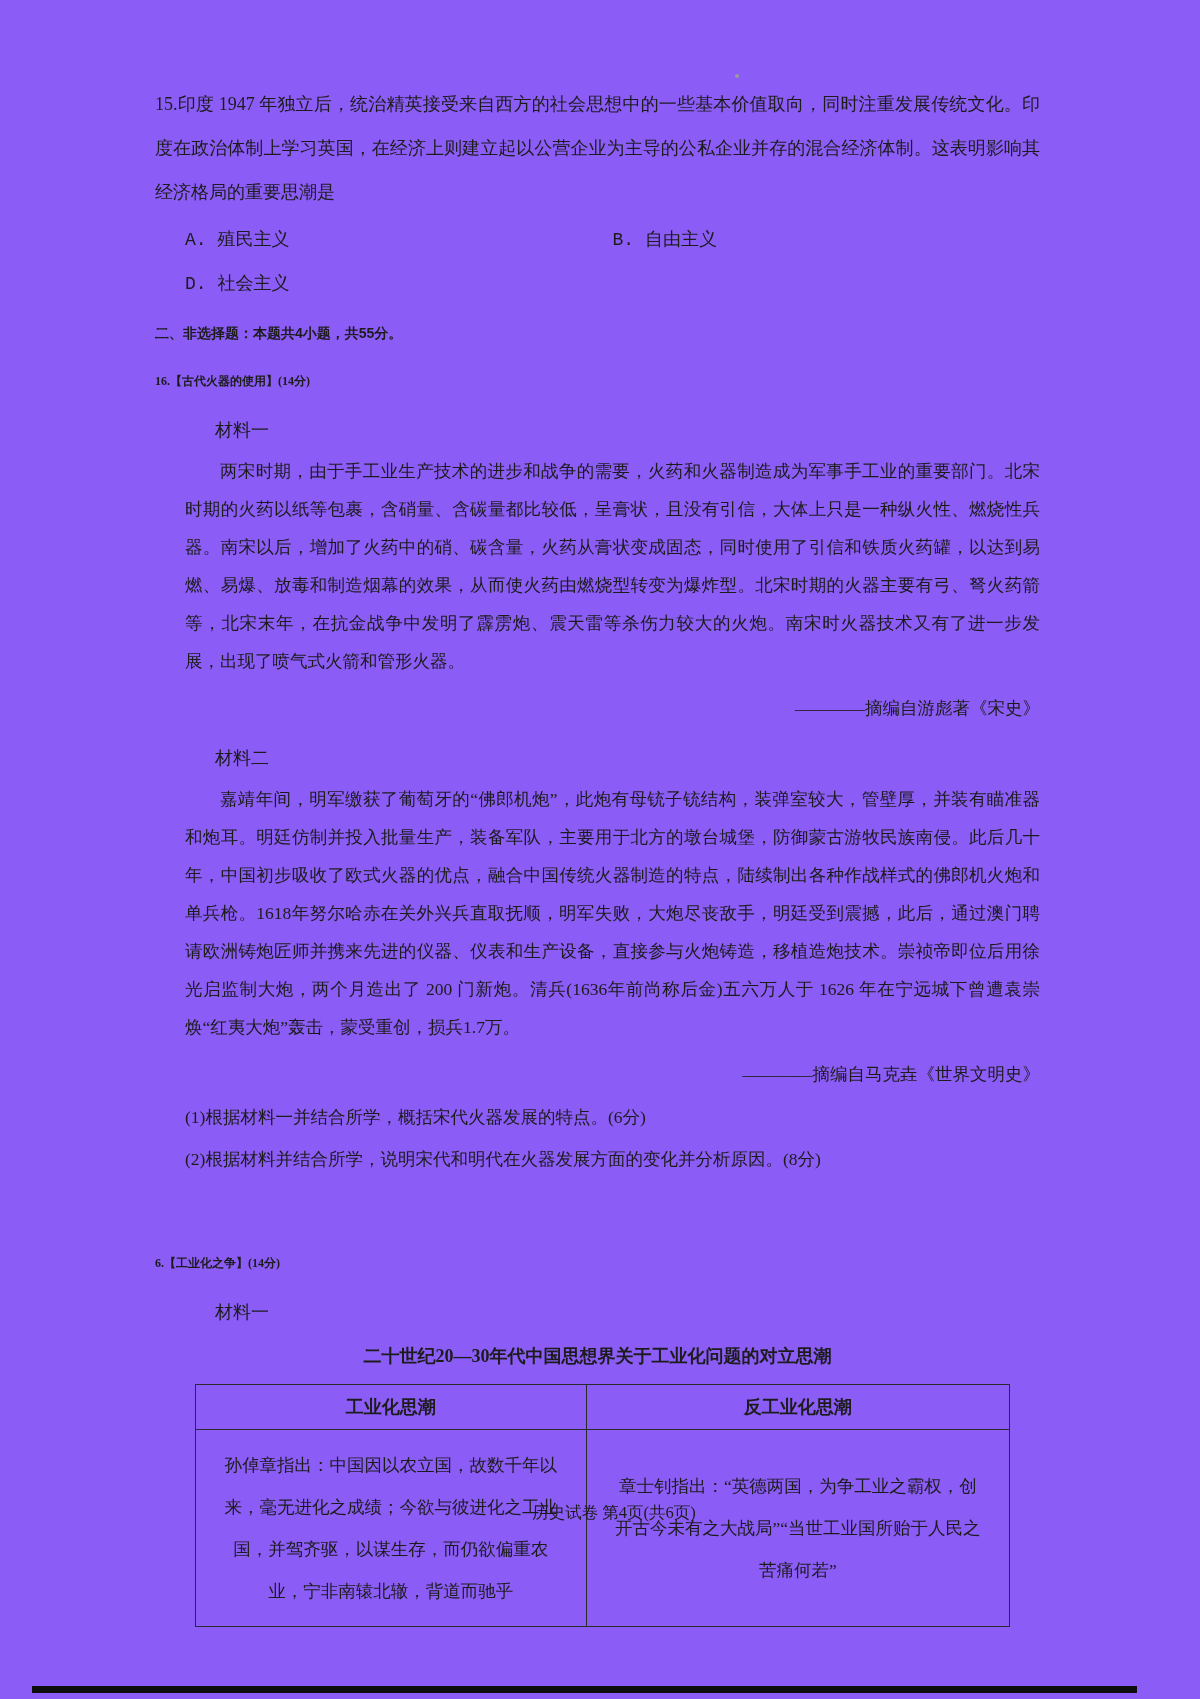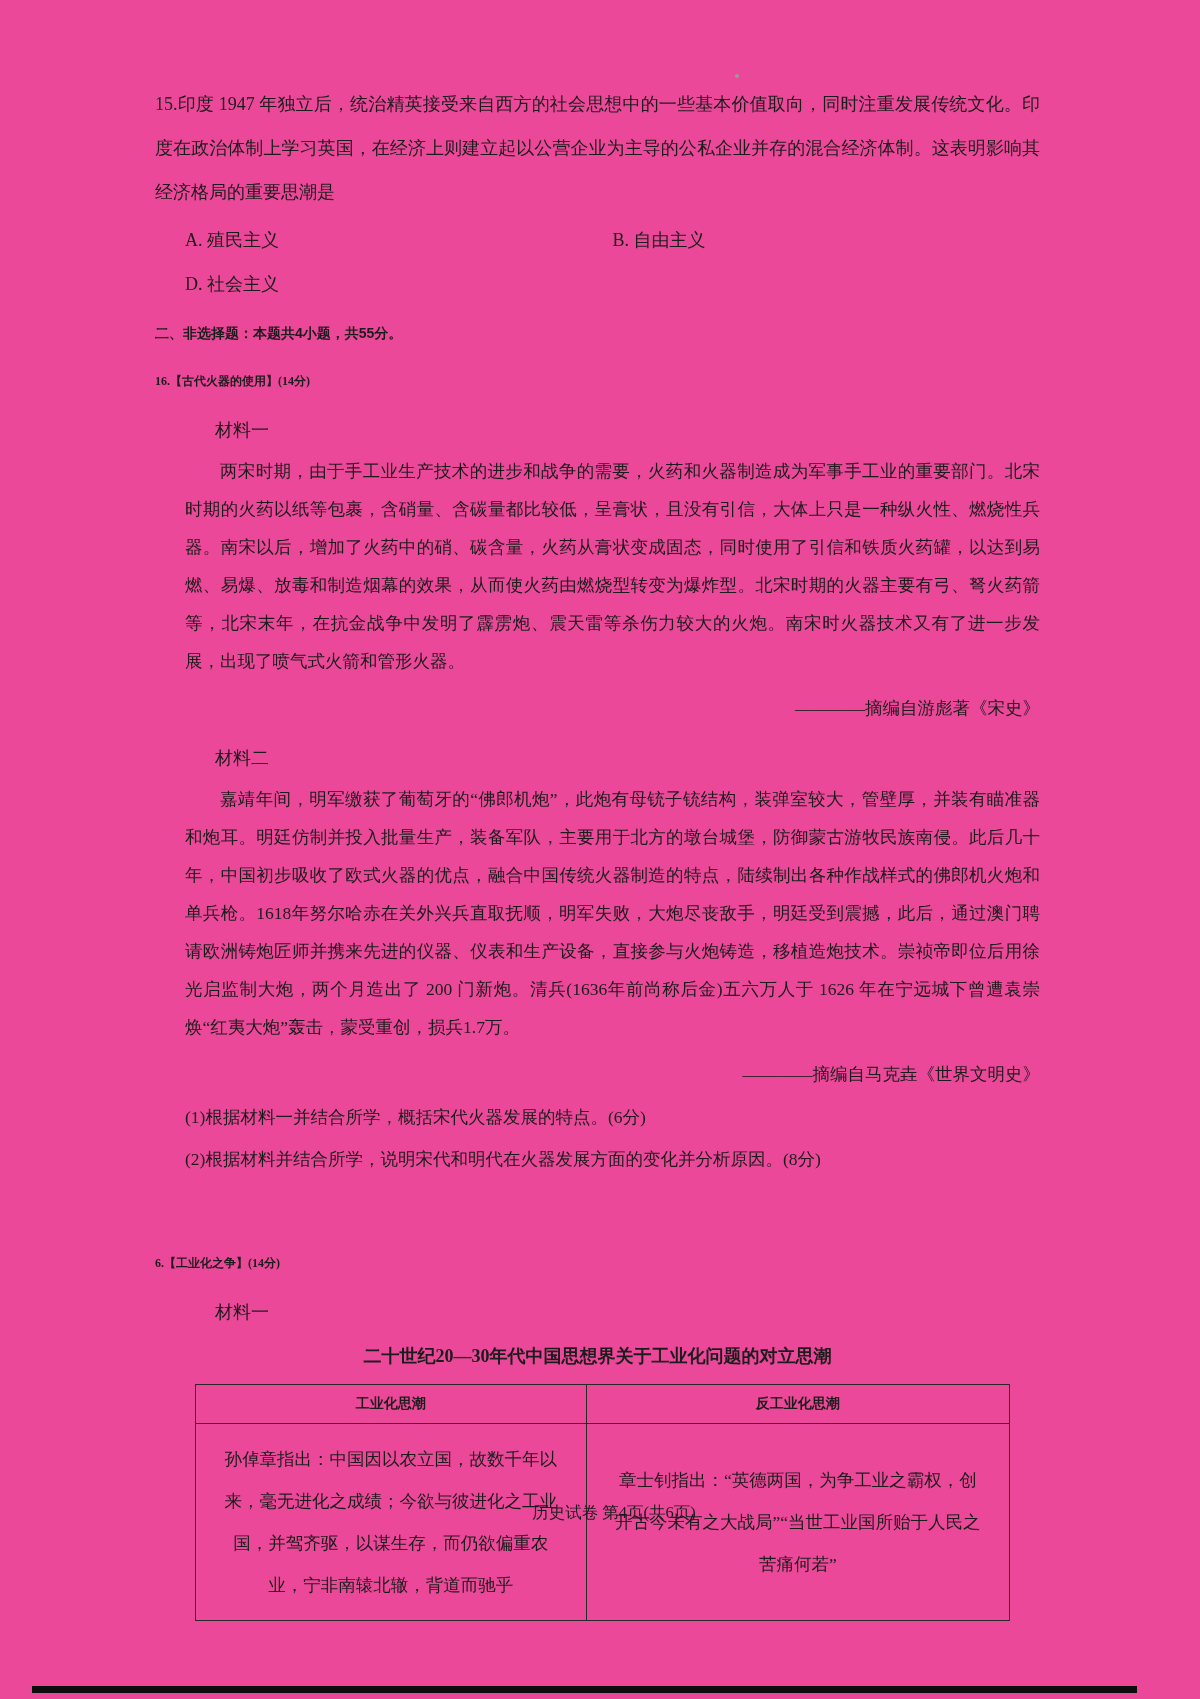--- a/index.html
+++ b/index.html
@@ -1,21 +1,21 @@
 <!DOCTYPE html>
 <html><head>
 <meta charset="utf-8">
 <style>
   * { margin: 0; padding: 0; box-sizing: border-box; }
   html, body { background: #e8e8e8; }
   .page {
     width: 1200px;
     height: 1699px;
     margin: 0 auto;
-    background: #ec4899;
+    background: #8b5cf6;
     position: relative;
     font-family: "Liberation Serif", "DejaVu Serif", serif;
     color: #1c1c1c;
     overflow: hidden;
   }
   .content {
     position: absolute;
     left: 155px;
     right: 160px;
     top: 82px;
@@ -24,21 +24,21 @@
     font-size: 18px;
     line-height: 44px;
     text-align: justify;
   }
   .options {
     margin: 4px 0 8px 30px;
     display: grid;
     grid-template-columns: 1fr 1fr;
     font-size: 18px;
   }
-  .options .opt { line-height: 44px; }
+  .options .opt { line-height: 44px; font-family: Liberation Mono, monospace; }
   .section-heading {
     font-weight: bold;
     font-size: 14px;
     line-height: 38px;
     margin-top: 8px;
     font-family: Liberation Sans, sans-serif;
   }
   .q-title {
     font-size: 12px;
     font-weight: bold;
@@ -82,21 +82,21 @@
     width: 815px;
     margin-left: 40px;
     table-layout: fixed;
   }
   table.vs-table th, table.vs-table td {
     border: 1.5px solid #2a2a2a;
     text-align: center;
     vertical-align: middle;
   }
   table.vs-table th {
-    font-size: 14px;
+    font-size: 18px;
     font-weight: bold;
     padding: 10px 8px;
     text-align: center;
   }
   table.vs-table td {
     font-size: 17.5px;
     line-height: 42px;
     padding: 14px 26px;
   }
   table.vs-table col.c1 { width: 48%; }

